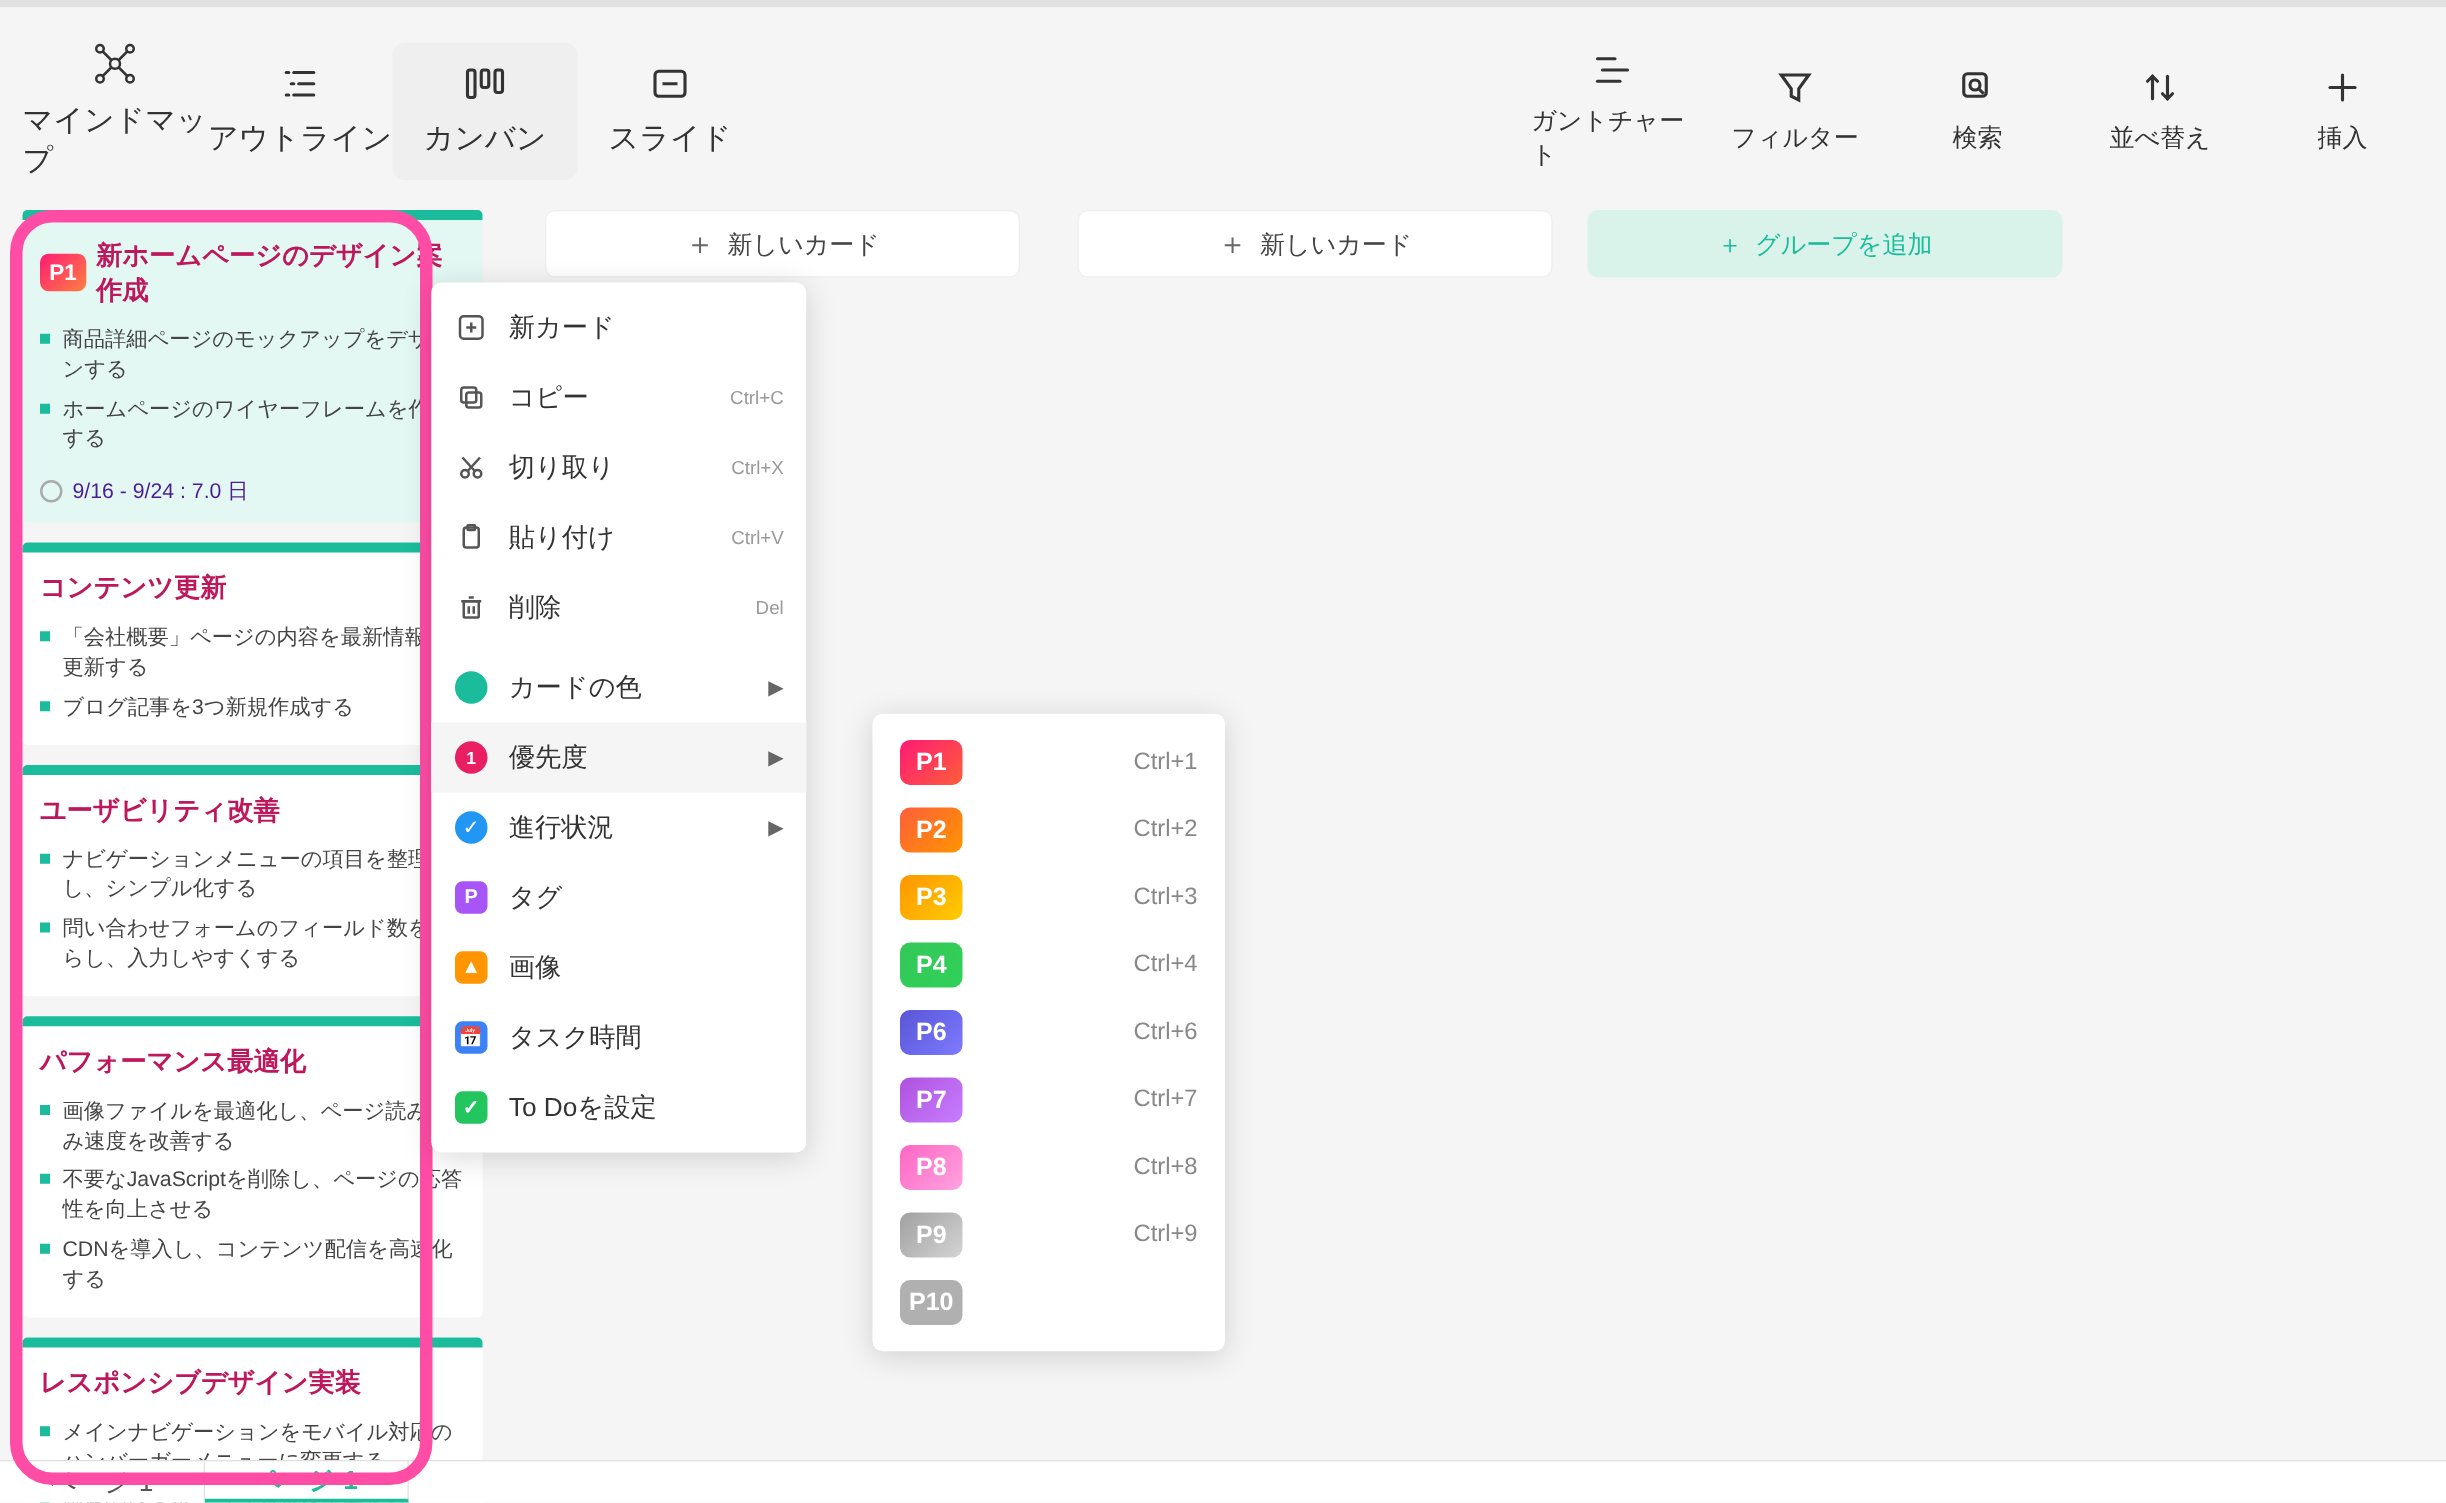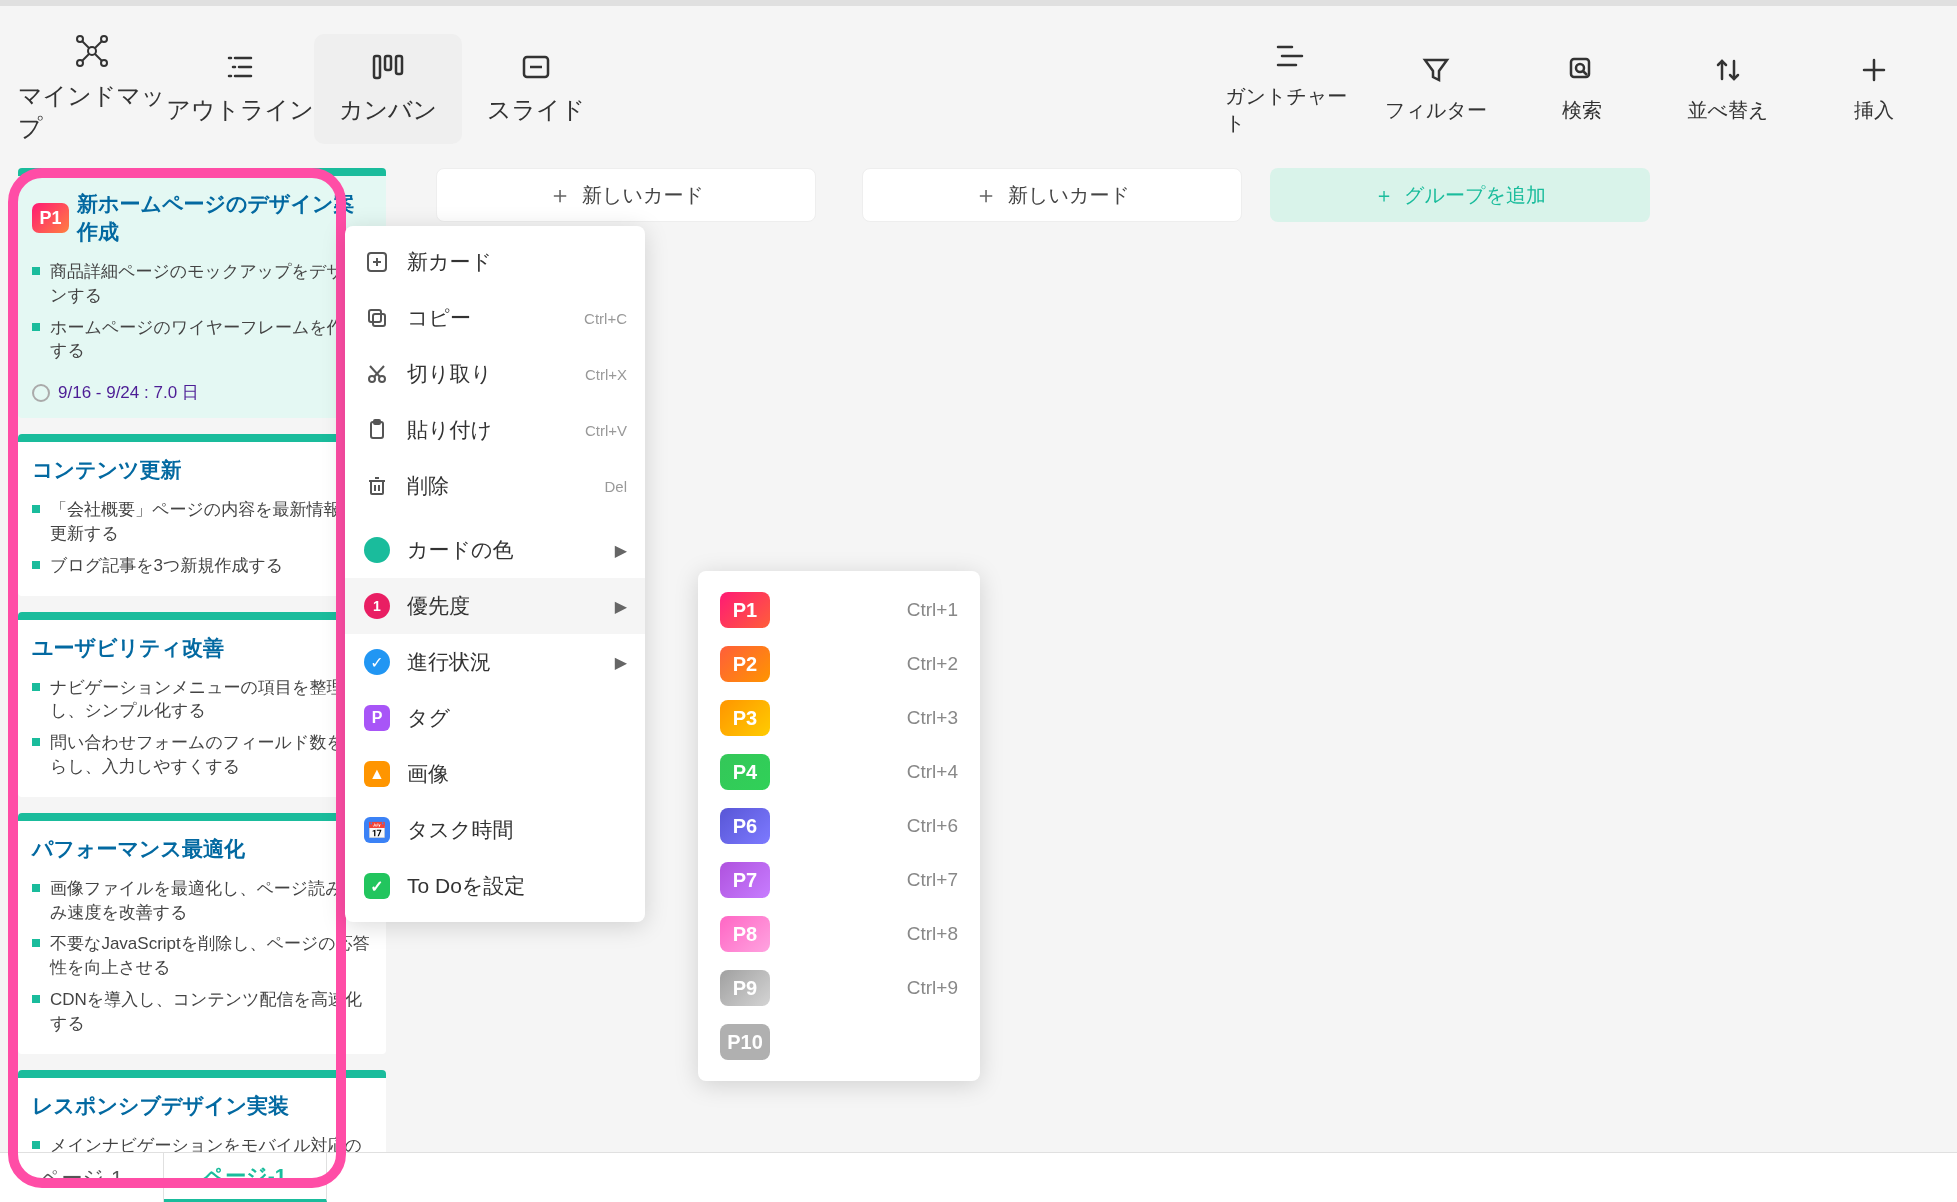--- a/index.html
+++ b/index.html
@@ -98,21 +98,21 @@
   align-items: center;
   justify-content: center;
   width: 40px;
   height: 30px;
   border-radius: 7px;
   color: #fff;
   font-weight: bold;
   font-size: 18px;
   background: linear-gradient(135deg, #ff1a75 0%, #ff8040 100%);
 }
-.card-title { font-size: 21px; font-weight: bold; color: #0369a1; }
+.card-title { font-size: 21px; font-weight: bold; color: #be185d; }
 .card-title.normal { font-weight: 600; }
 .task-list { margin-top: 10px; }
 .task-item {
   display: flex;
   align-items: flex-start;
   gap: 10px;
   font-size: 17px;
   color: #444;
   padding: 4px 0;
   line-height: 1.4;
@@ -262,21 +262,21 @@
 .p6 { background: linear-gradient(135deg, #5856d6 0%, #7d7aff 100%); }
 .p7 { background: linear-gradient(135deg, #af52de 0%, #c77dff 100%); }
 .p8 { background: linear-gradient(135deg, #ff66c4 0%, #ffa3e0 100%); }
 .p9 { background: linear-gradient(135deg, #a0a0a0 0%, #d4d4d4 100%); }
 .p10 { background: #b0b0b0; }
 .footer-tabs {
   position: absolute;
   bottom: 0;
   left: 0;
   right: 0;
-  height: 50px;
+  height: 34px;
   background: #fff;
   border-top: 1px solid #e0e0e0;
   display: flex;
   align-items: center;
 }
 .footer-tab {
   padding: 0 40px;
   height: 100%;
   display: flex;
   align-items: center;

